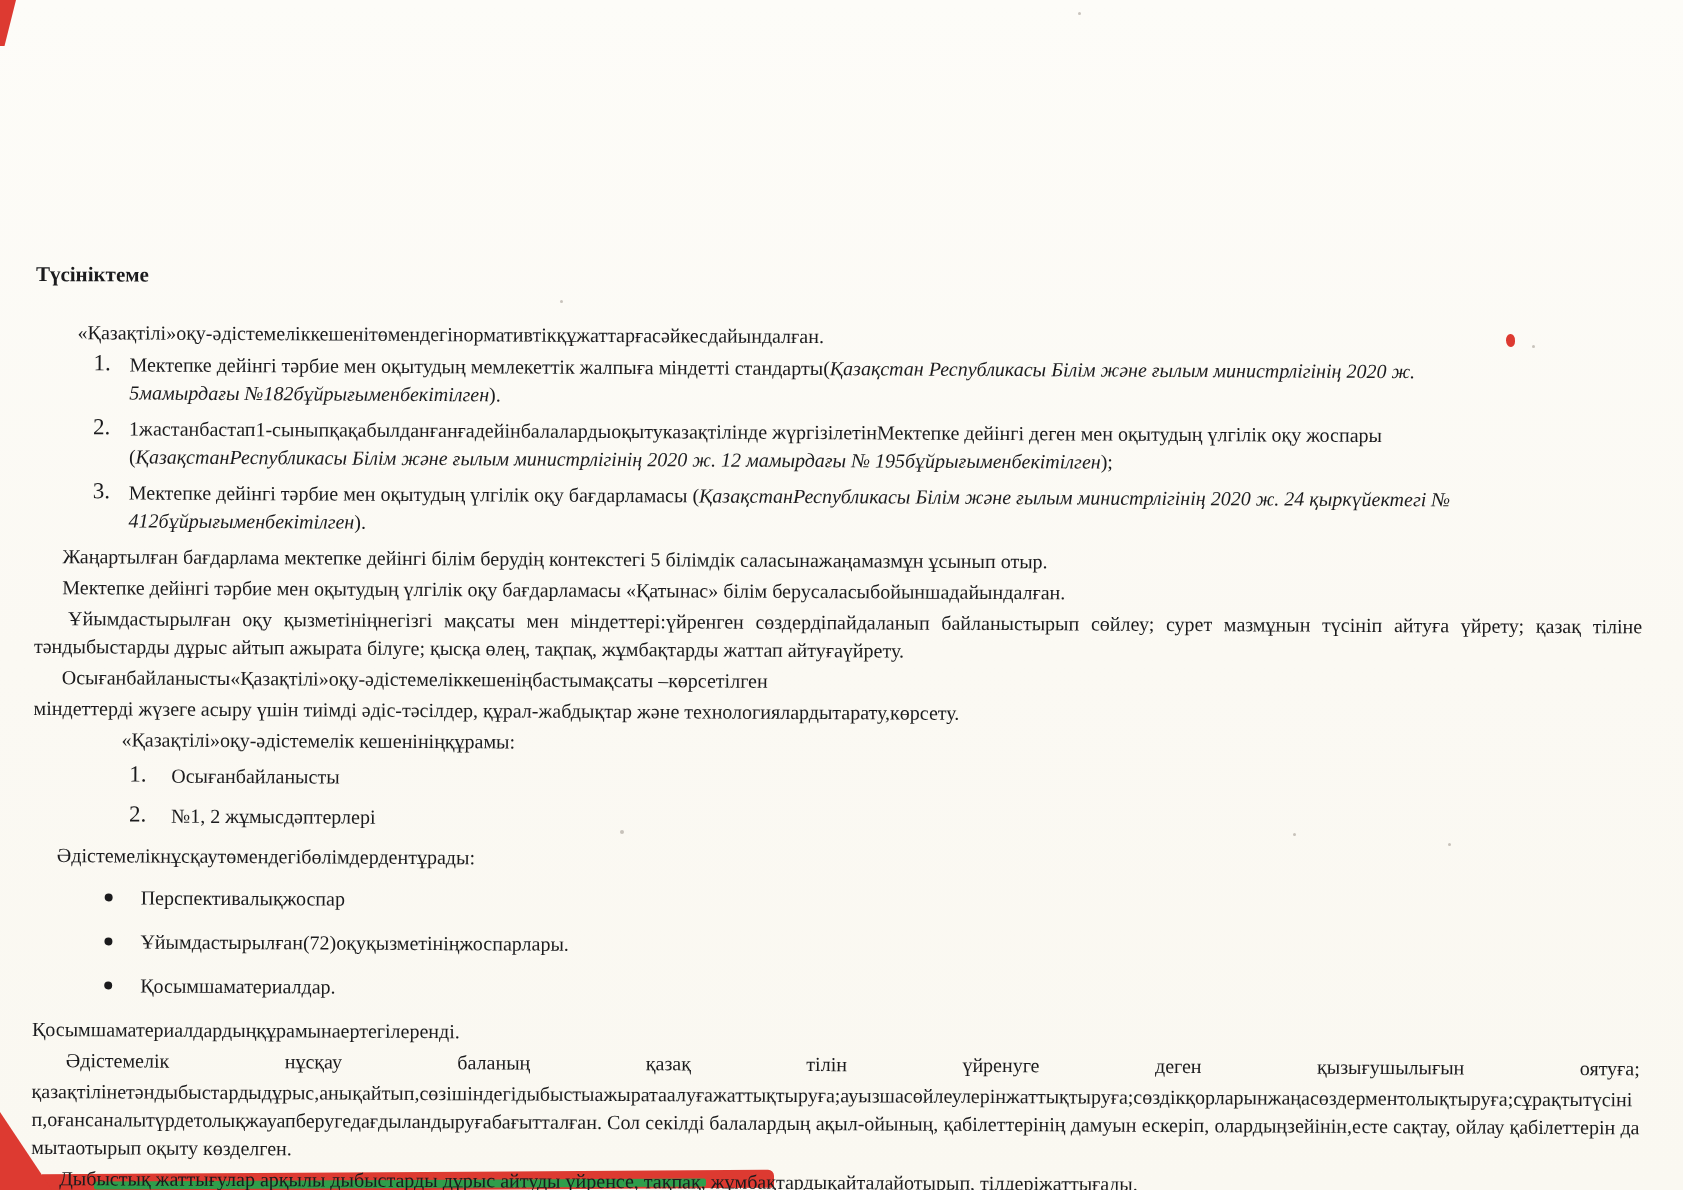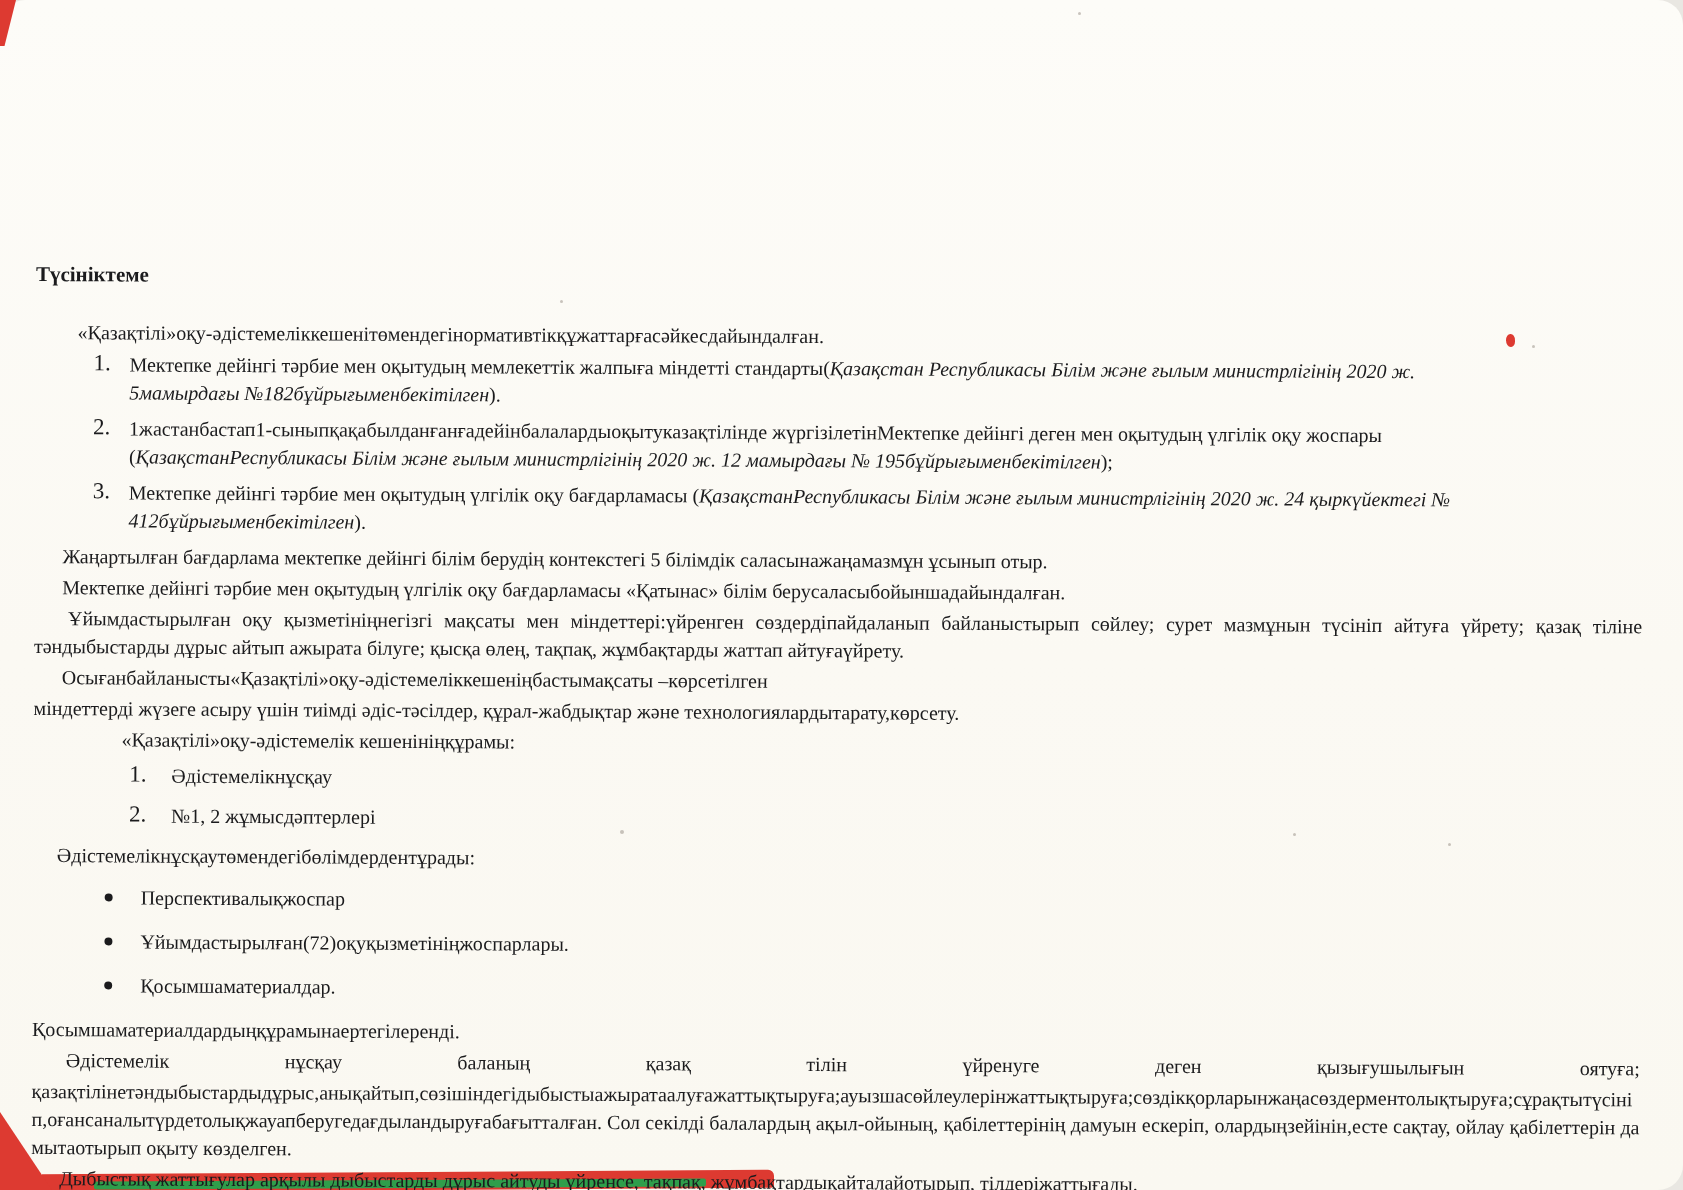--- a/index.html
+++ b/index.html
@@ -5,21 +5,20 @@
   html,body{margin:0;padding:0;}
   body{
     width:1683px;height:1190px;
     background:#e9e7e2;
     font-family:"Liberation Serif","DejaVu Serif",serif;
     overflow:hidden;
   }
   .page{
     position:absolute;inset:0;
     background:linear-gradient(180deg,#fdfcf8 0%,#fbf9f3 55%,#faf8f1 100%);
-    border-radius:25px;
   }
   
   .edge-top-left{
     position:absolute;left:0;top:0;width:16px;height:46px;
     clip-path:polygon(0 0,100% 0,28% 100%,0 100%);
   }
   .edge-bottom-left{
     position:absolute;left:0;bottom:0;width:52px;height:78px;
     clip-path:polygon(0 0,100% 100%,0 100%);
   }
@@ -113,21 +112,21 @@
     <p class="para ind">Мектепке дейінгі тәрбие мен оқытудың үлгілік оқу бағдарламасы «Қатынас» білім берусаласыбойыншадайындалған.</p>
     <p class="para goals">Ұйымдастырылған оқу қызметініңнегізгі мақсаты мен міндеттері:үйренген сөздердіпайдаланып байланыстырып сөйлеу; сурет мазмұнын түсініп айтуға үйрету; қазақ тіліне тәндыбыстарды дұрыс айтып ажырата білуге; қысқа өлең, тақпақ, жұмбақтарды жаттап айтуғаүйрету.</p>
     <p class="para ind">Осығанбайланысты«Қазақтілі»оқу-әдістемеліккешеніңбастымақсаты –көрсетілген</p>
     <p class="para">міндеттерді жүзеге асыру үшін тиімді әдіс-тәсілдер, құрал-жабдықтар және технологиялардытарату,көрсету.</p>
 
     <p class="para kit-heading">«Қазақтілі»оқу-әдістемелік кешенініңқұрамы:</p>
 
     <ol class="kit">
       <li>
         <span class="num">1.</span>
-        <span>Әдістемелікнұсқау</span>
+        <span>Осығанбайланысты</span>
       </li>
       <li>
         <span class="num">2.</span>
         <span>№1, 2 жұмысдәптерлері</span>
       </li>
     </ol>
 
     <p class="para sections-heading">Әдістемелікнұсқаутөмендегібөлімдердентұрады:</p>
 
     <ul class="sections">

